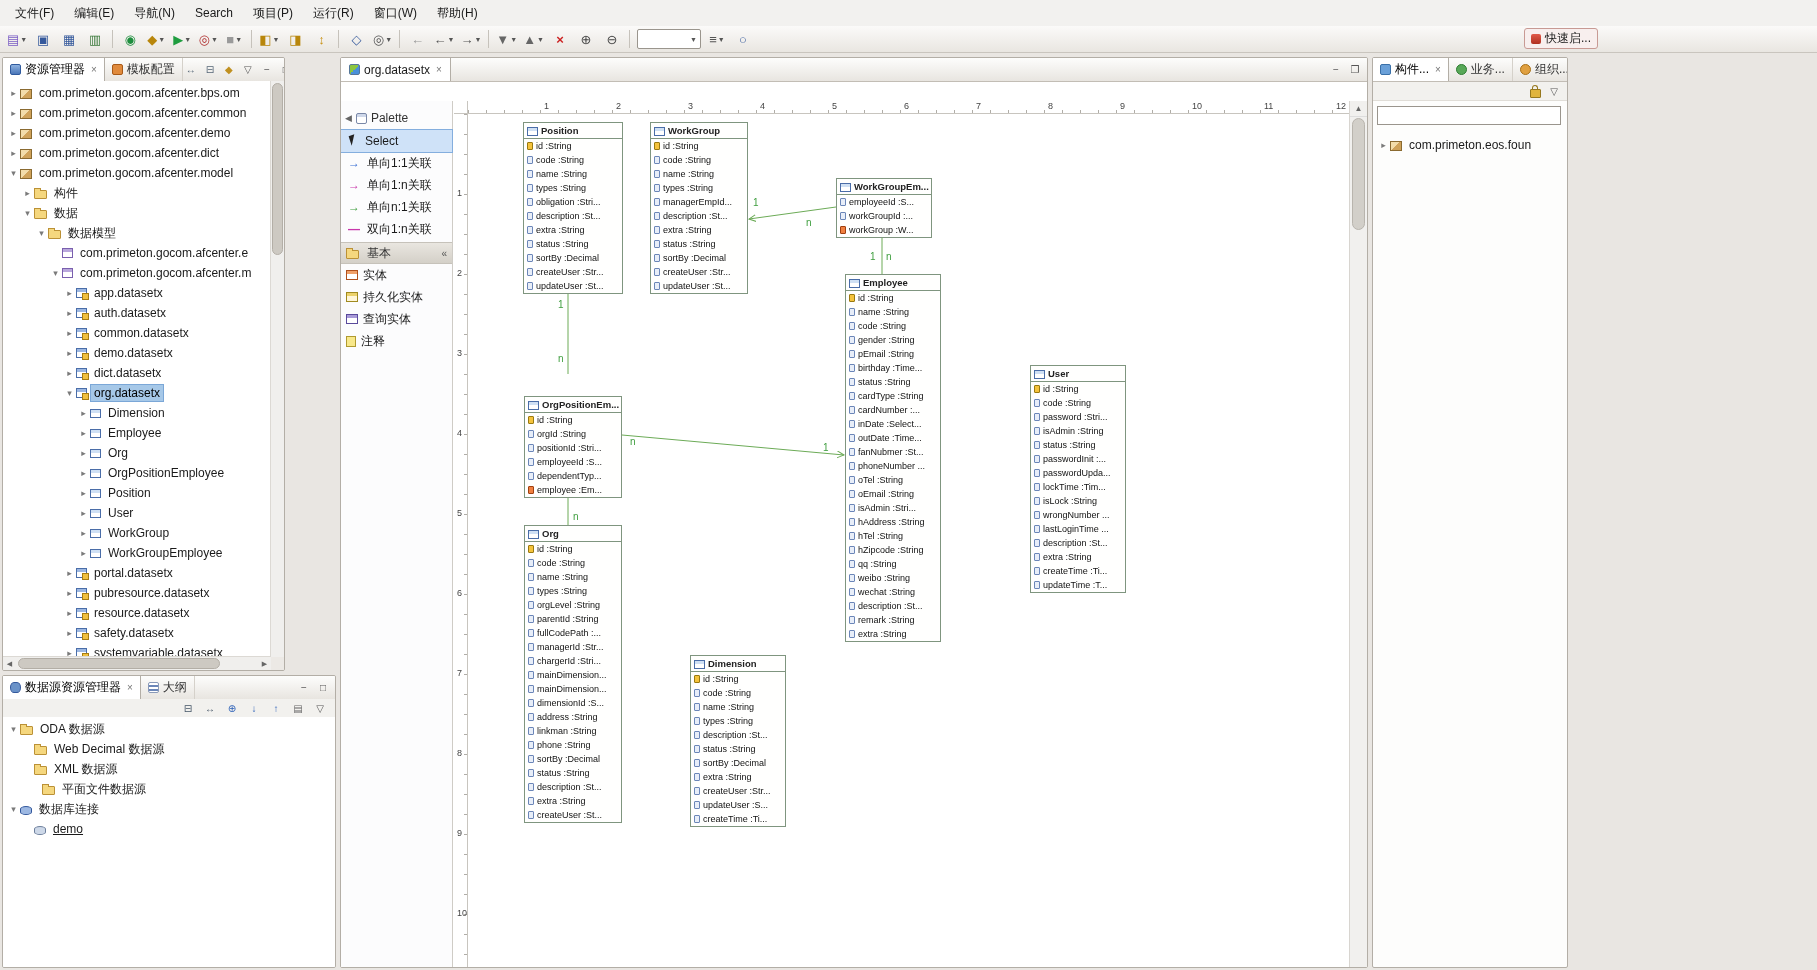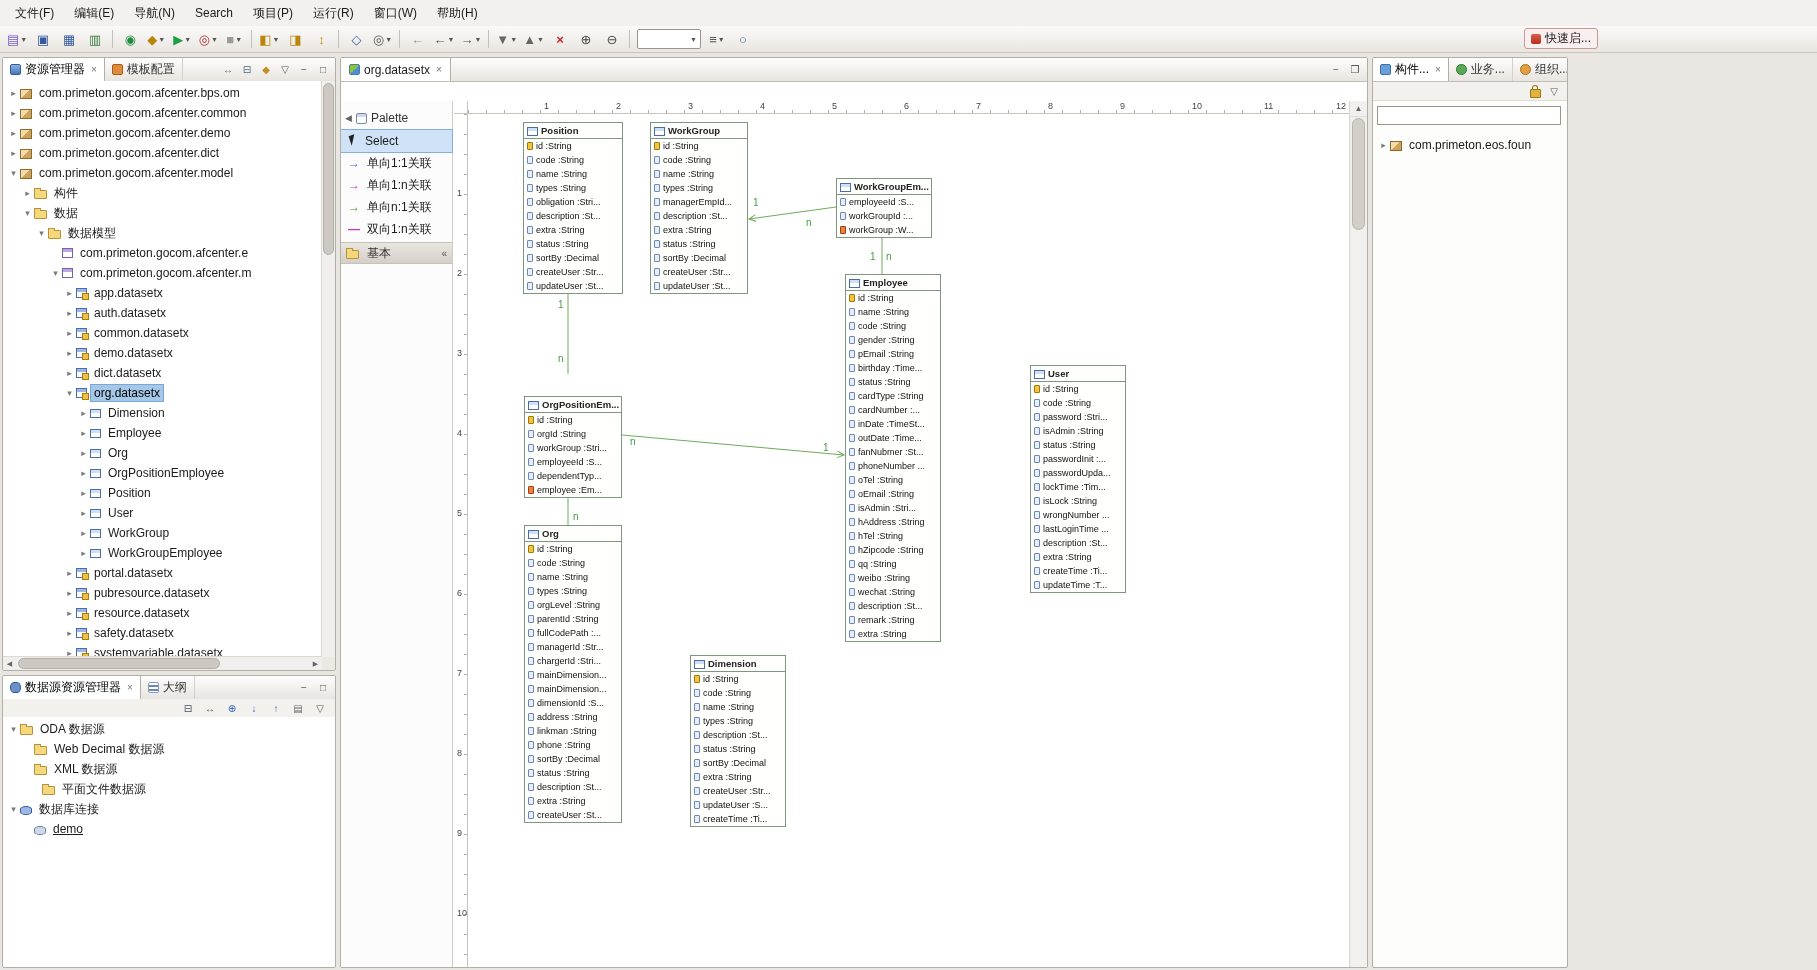--- a/index.html
+++ b/index.html
@@ -16,21 +16,21 @@
   .tsep{width:1px;height:18px;background:#c6c2bb;margin:0 4px;}
   .tcombo{width:62px;height:18px;background:#fff;border:1px solid #9a958d;border-radius:2px;display:inline-flex;
     align-items:center;justify-content:flex-end;margin:0 3px;}
   .tcombo .caret{font-size:7px;color:#555;margin-right:3px;}
   .quick-launch{position:absolute;left:1524px;top:2px;height:19px;display:flex;align-items:center;gap:4px;
     padding:0 6px;background:#f8efee;border:1px solid #c89a94;border-radius:3px;white-space:nowrap;}
   .ql-icon{width:10px;height:10px;background:linear-gradient(#e05a4a,#b03020);border-radius:2px;flex:none;}
   
   .workspace{position:absolute;left:0;top:53px;right:0;bottom:0;background:#e9e6e2;}
   .panel{position:absolute;background:#f6f5f3;border:1px solid #b3aea6;border-radius:2px;overflow:hidden;box-sizing:border-box;}
-  .left-top{left:2px;top:4px;width:334px;height:614px;}
+  .left-top{left:2px;top:4px;width:283px;height:614px;}
   .left-bottom{left:2px;top:622px;width:334px;bottom:2px;}
   .editor-panel{left:340px;top:4px;width:1028px;bottom:2px;background:#fff;}
   .right-panel{left:1372px;top:4px;width:196px;bottom:2px;background:#fdfdfc;}
   .view-header{height:23px;background:linear-gradient(#fdfdfc,#e8e5e0);border-bottom:1px solid #c2bdb5;display:flex;align-items:stretch;}
   .vtab{display:flex;align-items:center;gap:4px;padding:0 7px;border-right:1px solid #d5d1ca;color:#333;white-space:nowrap;}
   .vtab.active{background:#fff;color:#000;border-right:1px solid #b3aea6;}
   .tab-close{font-size:10px;color:#777;margin-left:2px;}
   .view-actions{margin-left:auto;display:flex;align-items:center;gap:3px;padding-right:4px;color:#555;}
   .va{width:16px;height:16px;display:inline-flex;align-items:center;justify-content:center;font-size:10px;}
   
@@ -517,20 +517,38 @@
             <div class="pal-item">
               <span class="pal-arrow" style="color: rgb(200, 55, 171);">—</span>
               <span>双向1:n关联</span>
             </div>
           </div>
         <div class="pal-section">
           <span class="ic ic-folder"></span>
           <span>基本</span>
           <span class="pin">«</span>
         </div>
+        <div id="pal-tools">
+            <div class="pal-item">
+              <span class="ptool pt-entity"></span>
+              <span>实体</span>
+            </div>
+            <div class="pal-item">
+              <span class="ptool pt-persist"></span>
+              <span>持久化实体</span>
+            </div>
+            <div class="pal-item">
+              <span class="ptool pt-query"></span>
+              <span>查询实体</span>
+            </div>
+            <div class="pal-item">
+              <span class="ptool pt-note"></span>
+              <span>注释</span>
+            </div>
+          </div>
       </div>
       <div class="ruler-corner"></div>
       <div class="h-ruler" id="h-ruler">
           <span class="h-num" style="left: 76px;">1</span>
           <span class="h-num" style="left: 148px;">2</span>
           <span class="h-num" style="left: 220px;">3</span>
           <span class="h-num" style="left: 292px;">4</span>
           <span class="h-num" style="left: 364px;">5</span>
           <span class="h-num" style="left: 436px;">6</span>
           <span class="h-num" style="left: 508px;">7</span>
@@ -729,21 +747,21 @@
             <div class="f-row">
               <span class="fi fi-attr"></span>
               <span>cardType :String</span>
             </div>
             <div class="f-row">
               <span class="fi fi-attr"></span>
               <span>cardNumber :...</span>
             </div>
             <div class="f-row">
               <span class="fi fi-attr"></span>
-              <span>inDate :TimeSt...</span>
+              <span>inDate :Select...</span>
             </div>
             <div class="f-row">
               <span class="fi fi-attr"></span>
               <span>outDate :Time...</span>
             </div>
             <div class="f-row">
               <span class="fi fi-attr"></span>
               <span>fanNubmer :St...</span>
             </div>
             <div class="f-row">
@@ -873,21 +891,21 @@
             <div class="f-row">
               <span class="fi fi-key"></span>
               <span>id :String</span>
             </div>
             <div class="f-row">
               <span class="fi fi-attr"></span>
               <span>orgId :String</span>
             </div>
             <div class="f-row">
               <span class="fi fi-attr"></span>
-              <span>workGroup :Stri...</span>
+              <span>positionId :Stri...</span>
             </div>
             <div class="f-row">
               <span class="fi fi-attr"></span>
               <span>employeeId :S...</span>
             </div>
             <div class="f-row">
               <span class="fi fi-attr"></span>
               <span>dependentTyp...</span>
             </div>
             <div class="f-row">

